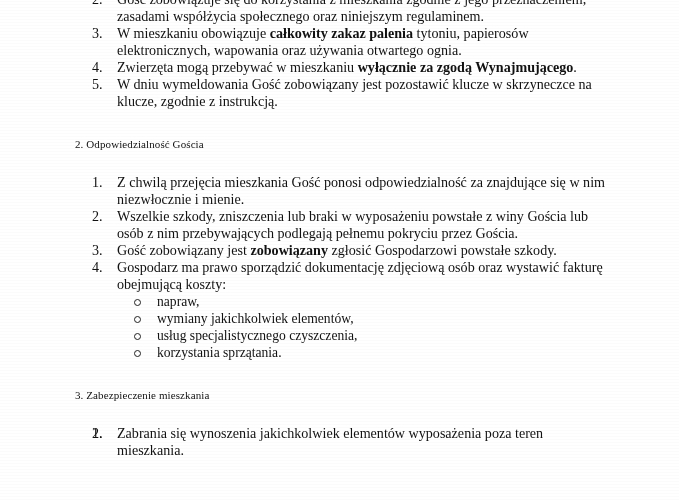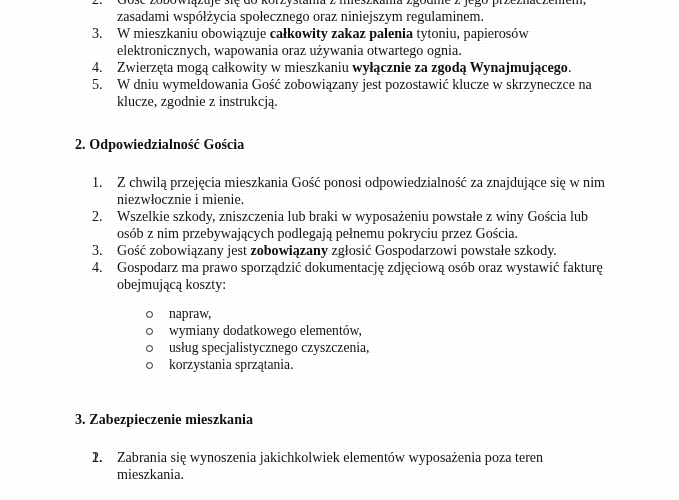--- a/index.html
+++ b/index.html
@@ -31,22 +31,22 @@
     top: -9px;
     width: 679px;
   }
 
   .section {
     margin: 0;
     padding: 0;
   }
 
   .sec-heading {
-    font-weight: bold;
-    font-size: 14px;
+    font-weight: normal;
+    font-size: 11px;
     line-height: 17px;
     margin: 0 8px 0 75px;
     letter-spacing: 0.1px;
     white-space: nowrap;
   }
 
   
   ol.lvl1 {
     list-style: none;
     margin: 0;
@@ -67,21 +67,21 @@
     top: 0;
     width: 19px;
     text-align: left;
     font-size: 14.1px;
     line-height: 17px;
   }
 
   
   ul.lvl2 {
     list-style: none;
-    margin: 12px;
+    margin: 0;
     padding: 0;
   }
   ul.lvl2 > li {
     position: relative;
     margin-left: 17px;
     padding-left: 23px;
     font-size: 13.6px;
     line-height: 17px;
   }
   ul.lvl2 > li > .circle {
@@ -111,35 +111,35 @@
 </style>
 </head>
 <body>
 
 <div id="page">
   <div id="doc">
       <div class="section">
         <ol class="lvl1">
           <li><span class="marker">2.</span><span><span>Gość zobowiązuje się do korzystania z mieszkania zgodnie z jego przeznaczeniem, zasadami współżycia społecznego oraz niniejszym regulaminem.</span></span></li>
           <li><span class="marker">3.</span><span><span>W mieszkaniu obowiązuje </span><span class="b">całkowity zakaz palenia</span><span> tytoniu, papierosów elektronicznych, wapowania oraz używania otwartego ognia.</span></span></li>
-          <li><span class="marker">4.</span><span><span>Zwierzęta mogą całkowity w mieszkaniu </span><span class="b">wyłącznie za zgodą Wynajmującego</span><span>.</span></span></li>
+          <li><span class="marker">4.</span><span><span>Zwierzęta mogą przebywać w mieszkaniu </span><span class="b">wyłącznie za zgodą Wynajmującego</span><span>.</span></span></li>
           <li><span class="marker">5.</span><span><span>W dniu wymeldowania Gość zobowiązany jest pozostawić klucze w skrzyneczce na klucze, zgodnie z instrukcją.</span></span></li>
         </ol>
       </div>
       <div class="section">
         <div class="gap-lg"></div>
         <div class="sec-heading">2. Odpowiedzialność Gościa</div>
         <div class="gap-md"></div>
         <ol class="lvl1">
           <li><span class="marker">1.</span><span><span>Z chwilą przejęcia mieszkania Gość ponosi odpowiedzialność za znajdujące się w nim niezwłocznie i mienie.</span></span></li>
           <li><span class="marker">2.</span><span><span>Wszelkie szkody, zniszczenia lub braki w wyposażeniu powstałe z winy Gościa lub osób z nim przebywających podlegają pełnemu pokryciu przez Gościa.</span></span></li>
           <li><span class="marker">3.</span><span><span>Gość zobowiązany jest </span><span class="b">zobowiązany</span><span> zgłosić Gospodarzowi powstałe szkody.</span></span></li>
           <li><span class="marker">4.</span><span><span>Gospodarz ma prawo sporządzić dokumentację zdjęciową osób oraz wystawić fakturę obejmującą koszty:</span></span><ul class="lvl2">
               <li><span class="circle"></span><span>napraw,</span></li>
-              <li><span class="circle"></span><span>wymiany dodatkowego elementów,</span></li>
+              <li><span class="circle"></span><span>wymiany jakichkolwiek elementów,</span></li>
               <li><span class="circle"></span><span>usług specjalistycznego czyszczenia,</span></li>
               <li><span class="circle"></span><span>korzystania sprzątania.</span></li>
             </ul></li>
         </ol>
       </div>
       <div class="section">
         <div class="gap-lg"></div>
         <div class="sec-heading">3. Zabezpieczenie mieszkania</div>
         <div class="gap-md"></div>
         <ol class="lvl1">

